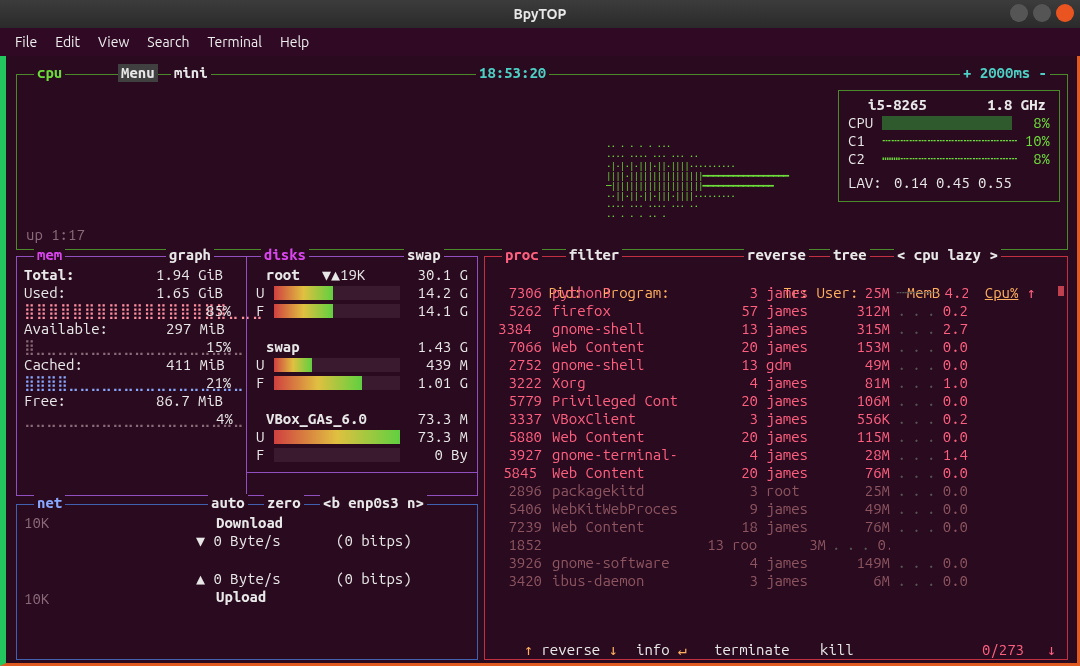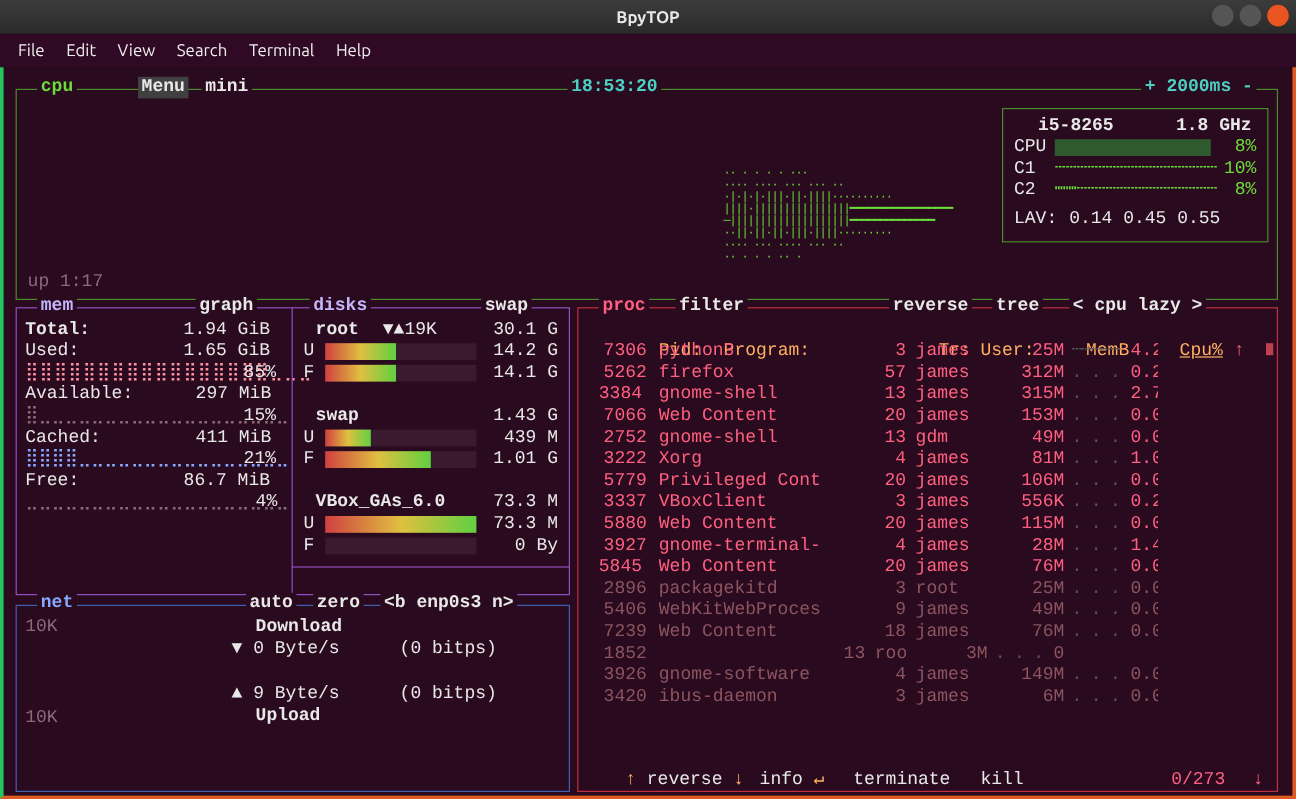--- a/index.html
+++ b/index.html
@@ -31,25 +31,24 @@
     padding: 0 6px;
     font-family: "Ubuntu",sans-serif; font-size:14px;
     color:#eee;
   }
   .menubar span { padding: 4px 9px; cursor:default;}
   .term {
     position: relative;
     width: 1080px;
     height: 610px;
     background: #2a0a1e;
-    border-left: 3px solid #22c55e;
+    border-left: 6px solid #22c55e;
     border-right: 3px solid #de5a20;
     border-bottom: 3px solid #de5a20;
     line-height: 18px;
-    font-family: Liberation Mono, monospace;
   }
   .box { position:absolute; }
   .boxframe {
     position:absolute; inset:0;
     border:1px solid;
     border-radius:0;
   }
   .label {
     position:absolute;
     background:#2a0a1e;
@@ -57,21 +56,21 @@
     font-weight:bold;
     top:-10px;
     font-size:15px;
   }
 
   
   .c-green  { color:#6cdc3a; border-color:#4a8a2a;}
   .c-greentxt{ color:#6cdc3a;}
   .c-cyan   { color:#4dd0c4;}
   .c-blue   { border-color:#4060b0; color:#88a8ff;}
-  .c-purple { border-color:#9050c0; color:#c4b5fd;}
+  .c-purple { border-color:#9050c0; color:#d946ef;}
   .c-red    { border-color:#c03040; color:#ff6080;}
   .c-redtxt { color:#ff6080;}
   .c-dim    { color:#8a6a7a;}
   .c-white  { color:#e8e8e8;}
 
   
   .t { position:absolute; white-space:pre; }
 
   
   .bar { position:absolute; height:14px; background:#3a1a2e;}
@@ -238,21 +237,21 @@
     <span class="label c-blue" style="left:18px">net</span>
     <span class="label c-white" style="left:192px">auto</span>
     <span class="label c-white" style="left:248px">zero</span>
     <span class="label c-white" style="left:304px">&lt;b enp0s3 n&gt;</span>
 
     <span class="t c-dim" style="left:8px;top:10px">10K</span>
     <span class="t c-white" style="left:200px;top:10px;font-weight:bold">Download</span>
     <span class="t c-white" style="left:180px;top:28px">▼ 0 Byte/s</span>
     <span class="t c-white" style="left:320px;top:28px">(0 bitps)</span>
 
-    <span class="t c-white" style="left:180px;top:66px">▲ 9 Byte/s</span>
+    <span class="t c-white" style="left:180px;top:66px">▲ 0 Byte/s</span>
     <span class="t c-white" style="left:320px;top:66px">(0 bitps)</span>
     <span class="t c-white" style="left:200px;top:84px;font-weight:bold">Upload</span>
     <span class="t c-dim" style="left:8px;top:86px">10K</span>
   </div>
 
   <div class="box" style="left:478px;top:200px;width:584px;height:404px">
     <div class="boxframe c-red"></div>
     <span class="label c-redtxt" style="left:18px">proc</span>
     <span class="label c-white" style="left:82px">filter</span>
     <span class="label c-white" style="left:260px">reverse</span>
@@ -274,21 +273,21 @@
         </div>
         <div class="prow">
           <span class="rnum c-redtxt" style="text-align:right;padding-right:10px">5262</span>
           <span class="c-redtxt">firefox</span>
           <span class="rnum c-redtxt">57</span>
           <span class="c-redtxt" style="padding-left:8px">james</span>
           <span class="rnum c-redtxt">312M</span>
           <span class="rnum c-redtxt" style="padding-left:6px"><span class="dots-row">. . .</span> 0.2</span>
         </div>
         <div class="prow">
-          <span class="rnum c-redtxt" style="text-align:center;padding-right:10px">3384</span>
+          <span class="rnum c-redtxt" style="text-align:left;padding-right:10px">3384</span>
           <span class="c-redtxt">gnome-shell</span>
           <span class="rnum c-redtxt">13</span>
           <span class="c-redtxt" style="padding-left:8px">james</span>
           <span class="rnum c-redtxt">315M</span>
           <span class="rnum c-redtxt" style="padding-left:6px"><span class="dots-row">. . .</span> 2.7</span>
         </div>
         <div class="prow">
           <span class="rnum c-redtxt" style="text-align:right;padding-right:10px">7066</span>
           <span class="c-redtxt">Web Content</span>
           <span class="rnum c-redtxt">20</span>

